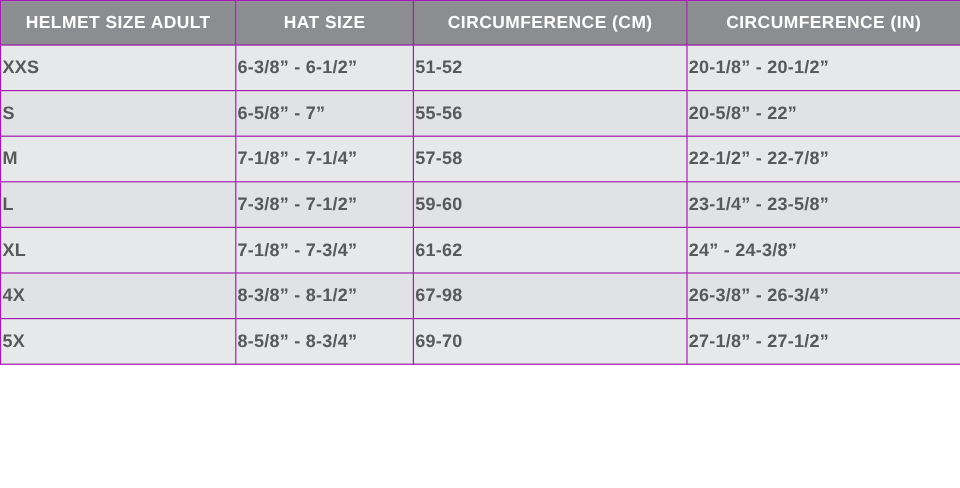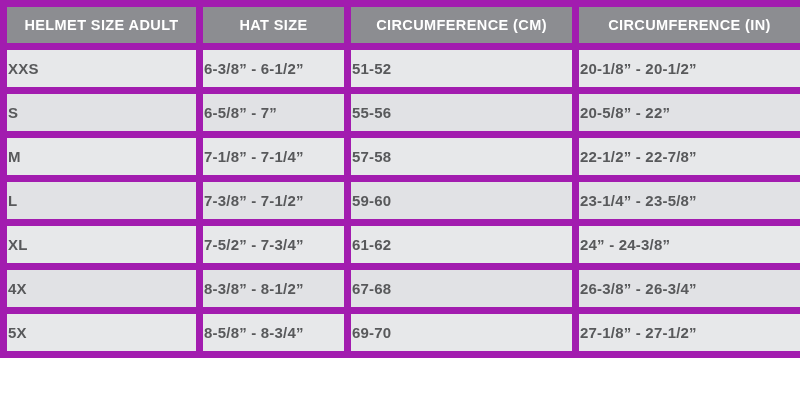--- a/index.html
+++ b/index.html
@@ -14,21 +14,21 @@
     color: #58595b;
     overflow: hidden;
   }
   .sizing-table {
     width: 800px;
     border-collapse: collapse;
     table-layout: fixed;
   }
   .sizing-table th,
   .sizing-table td {
-    border: 7px solid #a21caf;
+    border: 1px solid #a21caf;
     vertical-align: middle;
     font-size: 15px;
     letter-spacing: 0.2px;
   }
   .sizing-table thead th {
     background: #8c8d91;
     color: #ffffff;
     font-weight: bold;
     height: 34px;
     font-size: 14.5px;
@@ -87,28 +87,28 @@
       <td>22-1/2” - 22-7/8”</td>
     </tr>
     <tr>
       <td>L</td>
       <td>7-3/8” - 7-1/2”</td>
       <td>59-60</td>
       <td>23-1/4” - 23-5/8”</td>
     </tr>
     <tr>
       <td>XL</td>
-      <td>7-5/2” - 7-3/4”</td>
+      <td>7-1/8” - 7-3/4”</td>
       <td>61-62</td>
       <td>24” - 24-3/8”</td>
     </tr>
     <tr>
       <td>4X</td>
       <td>8-3/8” - 8-1/2”</td>
-      <td>67-68</td>
+      <td>67-98</td>
       <td>26-3/8” - 26-3/4”</td>
     </tr>
     <tr>
       <td>5X</td>
       <td>8-5/8” - 8-3/4”</td>
       <td>69-70</td>
       <td>27-1/8” - 27-1/2”</td>
     </tr>
   </tbody>
 </table>

